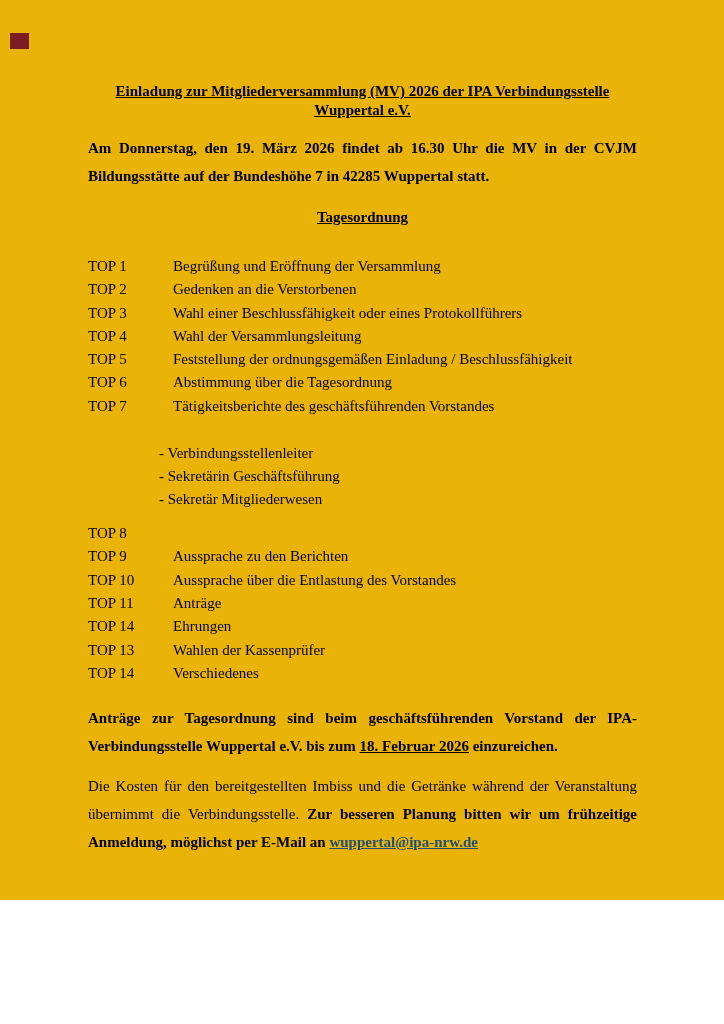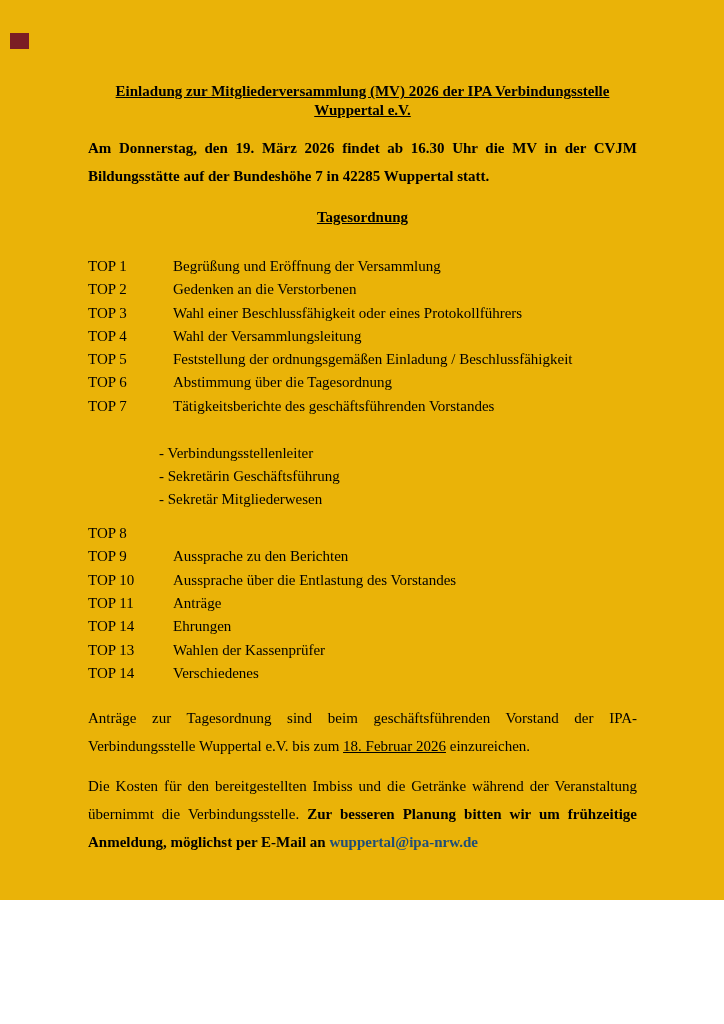--- a/index.html
+++ b/index.html
@@ -48,33 +48,34 @@
   }
   .agenda { margin-top: 28px; }
   .top-row { display: flex; line-height: 23.3px; }
   .top-label { flex: 0 0 85px; font-family: Liberation Serif, serif; }
   .top-text { flex: 1 1 auto; }
   .subitems { margin: 24px 0 0 71px; }
   .subitem { line-height: 23px; }
   .agenda2 { margin-top: 11px; }
   .para-motions {
     margin-top: 19px;
-    font-weight: normal;
+    font-weight: bold;
     line-height: 28px;
     text-align: justify;
   }
   .deadline { text-decoration: underline; }
   .para-costs {
     margin-top: 12px;
     line-height: 28px;
     text-align: justify;
   }
   .costs-bold { font-weight: bold; }
   .email-link {
     font-weight: bold;
+    text-decoration: underline;
     cursor: pointer;
     margin-top: 16px;
   }
   .page-number {
     position: absolute;
     left: 88px;
     top: 944px;
     font-family: "Liberation Sans", "DejaVu Sans", sans-serif;
     font-size: 12px;
     color: #3a3a3a;

